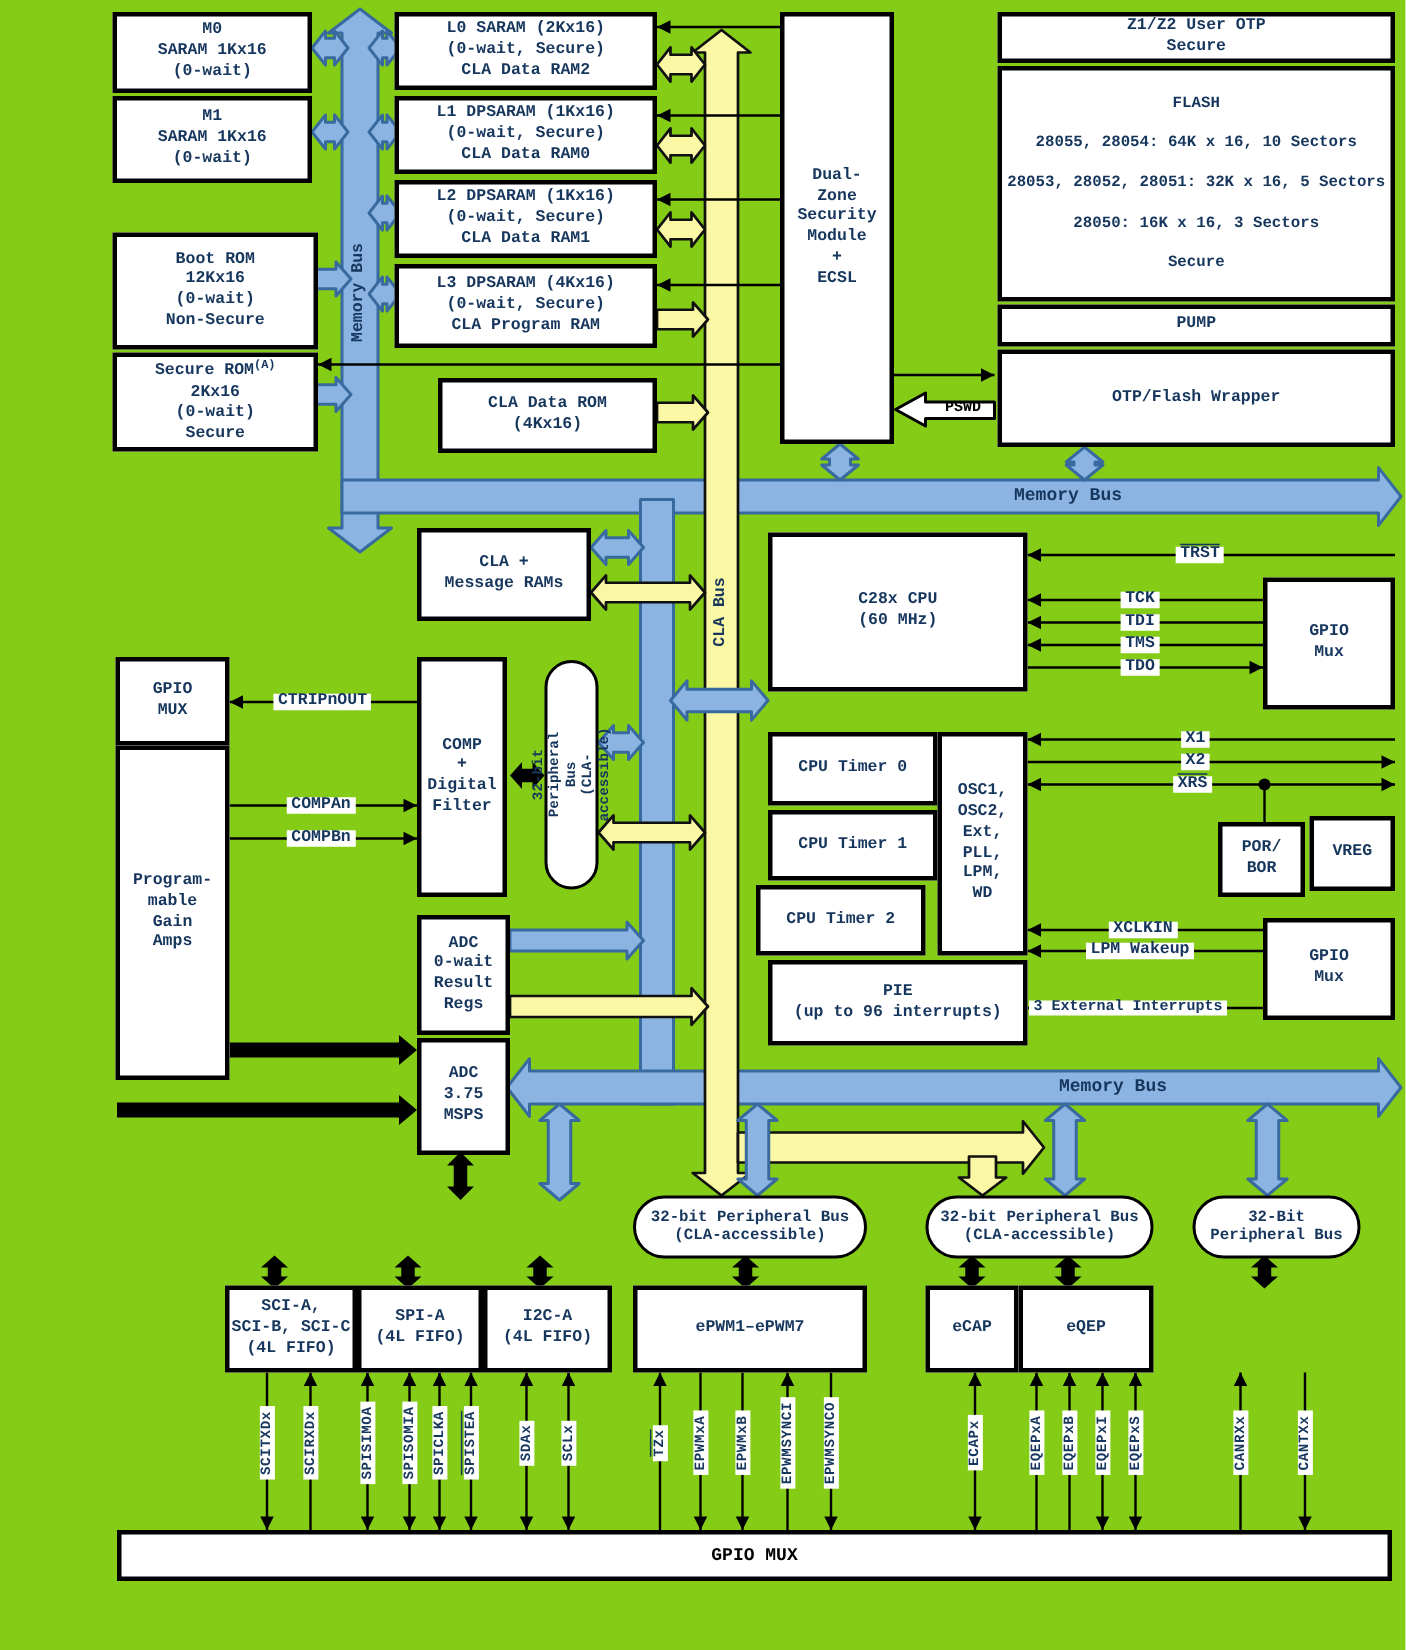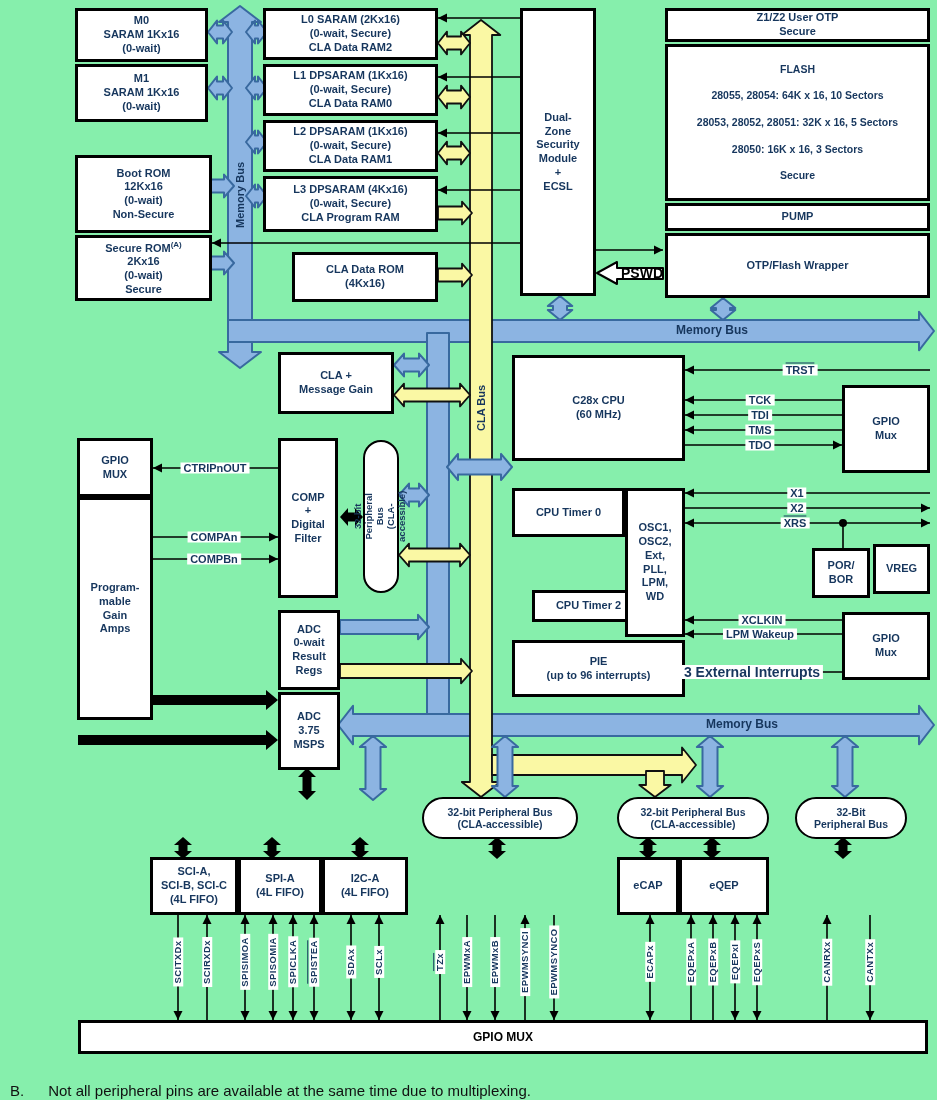--- a/index.html
+++ b/index.html
@@ -1,20 +1,20 @@
 <!DOCTYPE html>
 <html style="--blue: #8CB4E2; --blueS: #38699F; --yellow: #FAF8A4; --navy: #16365D;"><head>
 <meta charset="utf-8">
 <style>
   :root{
     --blue:#8CB4E2; --blueS:#38699F; --yellow:#FAF8A4; --navy:#16365D;
   }
   html,body{margin:0;padding:0;background:#fff;}
-  #canvas{position:relative;width:937px;height:1100px;background:#86efac;
-    font-family:Liberation Sans, sans-serif;overflow:hidden;}
+  #canvas{position:relative;width:937px;height:1100px;background:#84cc16;
+    font-family:Liberation Mono, monospace;overflow:hidden;}
   #wires{position:absolute;left:0;top:0;z-index:1;pointer-events:none;}
   .bb{fill:var(--blue);stroke:var(--blueS);stroke-width:2;stroke-linejoin:round;}
   .yy{fill:var(--yellow);stroke:#101010;stroke-width:1.8;stroke-linejoin:round;}
   .kk{fill:#000;stroke:none;}
   .tl{stroke:#000;stroke-width:1.6;}
   .pswdar{fill:#fff;stroke:#000;stroke-width:2;stroke-linejoin:round;}
   .block{position:absolute;box-sizing:border-box;background:#fff;border:3px solid #000;
     color:var(--navy);font-weight:bold;font-size:11px;line-height:1.25;
     display:flex;align-items:center;justify-content:center;text-align:center;
     white-space:pre-line;z-index:2;}
@@ -22,21 +22,21 @@
   .flash{flex-direction:column;justify-content:space-evenly;font-size:10.5px;padding:2px 0;}
   .vtext{transform:rotate(-90deg);white-space:pre-line;font-size:9.5px;line-height:1.15;
     font-weight:bold;color:var(--navy);text-align:center;width:150px;}
   .lbl{position:absolute;transform:translate(-50%,-50%);color:var(--navy);font-weight:bold;
     font-size:11px;white-space:pre;z-index:3;text-align:center;line-height:1;}
   .rot{transform:translate(-50%,-50%) rotate(-90deg);}
   .bg{background:#fff;padding:0 3px;}
   .ov{text-decoration:overline;}
   .pin{font-size:9.5px;letter-spacing:.4px;}
   .f12{font-size:12px;}
-  .f10{font-size:14px;text-align:center;}
+  .f10{font-size:10px;text-align:center;}
   .blk{color:#000;}
   sup{font-size:8px;}
   .note{position:absolute;color:#111;font-size:15px;z-index:2;white-space:pre;}
   .nt{margin-left:24px;}
   .barlabel{color:#000;font-size:12px;}
 </style>
 </head>
 <body>
 
 <div id="canvas">
@@ -224,25 +224,26 @@
     <div>FLASH</div>
     <div>28055, 28054: 64K x 16, 10 Sectors</div>
     <div>28053, 28052, 28051: 32K x 16, 5 Sectors</div>
     <div>28050: 16K x 16, 3 Sectors</div>
     <div>Secure</div>
   </div>
   <div class="block" style="left:665px;top:203px;width:265px;height:28px">PUMP</div>
   <div class="block" style="left:665px;top:233px;width:265px;height:65px">OTP/Flash Wrapper</div>
 
   <div class="block" style="left:278px;top:352px;width:116px;height:62px">CLA +
-Message Gain</div>
+Message RAMs</div>
   <div class="block" style="left:512px;top:355px;width:173px;height:106px">C28x CPU
 (60 MHz)</div>
   <div class="block" style="left:512px;top:488px;width:113px;height:49px">CPU Timer 0</div>
-  <div class="block" style="left:532px;top:590px;width:113px;height:32px">CPU Timer 2</div>
+  <div class="block" style="left:512px;top:540px;width:113px;height:47px">CPU Timer 1</div>
+  <div class="block" style="left:504px;top:590px;width:113px;height:47px">CPU Timer 2</div>
   <div class="block" style="left:625px;top:488px;width:60px;height:149px">OSC1,
 OSC2,
 Ext,
 PLL,
 LPM,
 WD</div>
   <div class="block" style="left:512px;top:640px;width:173px;height:57px">PIE
 (up to 96 interrupts)</div>
 
   <div class="block" style="left:842px;top:385px;width:88px;height:88px">GPIO
@@ -282,20 +283,21 @@
   <div class="block oval" style="left:795px;top:797px;width:112px;height:42px">32-Bit
 Peripheral Bus</div>
 
   <div class="block" style="left:150px;top:857px;width:88px;height:58px">SCI-A,
 SCI-B, SCI-C
 (4L FIFO)</div>
   <div class="block" style="left:238px;top:857px;width:84px;height:58px">SPI-A
 (4L FIFO)</div>
   <div class="block" style="left:322px;top:857px;width:86px;height:58px">I2C-A
 (4L FIFO)</div>
+  <div class="block" style="left:422px;top:857px;width:156px;height:58px">ePWM1–ePWM7</div>
   <div class="block" style="left:617px;top:857px;width:62px;height:58px">eCAP</div>
   <div class="block" style="left:679px;top:857px;width:90px;height:58px">eQEP</div>
 
   <div class="block barlabel" style="left:78px;top:1020px;width:850px;height:34px">GPIO MUX</div>
 
   <div class="lbl rot" style="left:240px;top:195px">Memory Bus</div>
   <div class="lbl f12" style="left:712px;top:330px">Memory Bus</div>
   <div class="lbl f12" style="left:742px;top:724px">Memory Bus</div>
   <div class="lbl rot" style="left:481px;top:408px">CLA Bus</div>
 
@@ -308,21 +310,20 @@
   <div class="lbl bg" style="left:797px;top:508px">X2</div>
   <div class="lbl bg ov" style="left:795px;top:523px">XRS</div>
   <div class="lbl bg" style="left:762px;top:620px">XCLKIN</div>
   <div class="lbl bg" style="left:760px;top:634px">LPM Wakeup</div>
   <div class="lbl bg f10" style="left:752px;top:672px">3 External Interrupts</div>
   <div class="lbl f10 blk" style="left:642px;top:273px">PSWD</div>
   <div class="lbl bg" style="left:215px;top:468px">CTRIPnOUT</div>
   <div class="lbl bg" style="left:214px;top:537px">COMPAn</div>
   <div class="lbl bg" style="left:214px;top:559px">COMPBn</div>
 
-  <div class="note" style="left:10px;top:1082px"><span>B.</span><span class="nt">Not all peripheral pins are available at the same time due to multiplexing.</span></div>
 <div class="lbl rot bg pin" style="left: 178px; top: 962px;">SCITXDx</div>
     <div class="lbl rot bg pin" style="left: 207px; top: 962px;">SCIRXDx</div>
     <div class="lbl rot bg pin" style="left: 245px; top: 962px;">SPISIMOA</div>
     <div class="lbl rot bg pin" style="left: 273px; top: 962px;">SPISOMIA</div>
     <div class="lbl rot bg pin" style="left: 293px; top: 962px;">SPICLKA</div>
     <div class="lbl rot bg pin ov" style="left: 314px; top: 962px;">SPISTEA</div>
     <div class="lbl rot bg pin" style="left: 351px; top: 962px;">SDAx</div>
     <div class="lbl rot bg pin" style="left: 379px; top: 962px;">SCLx</div>
     <div class="lbl rot bg pin ov" style="left: 440px; top: 962px;">TZx</div>
     <div class="lbl rot bg pin" style="left: 467px; top: 962px;">EPWMxA</div>

